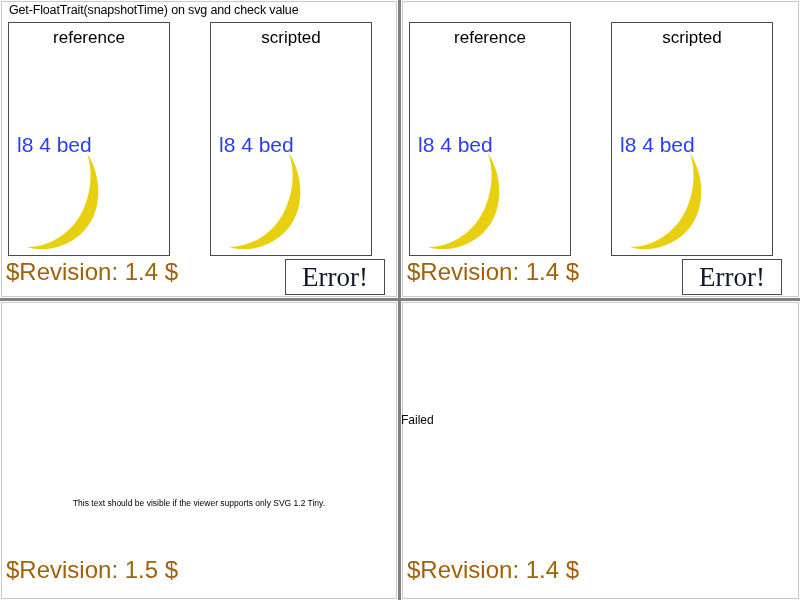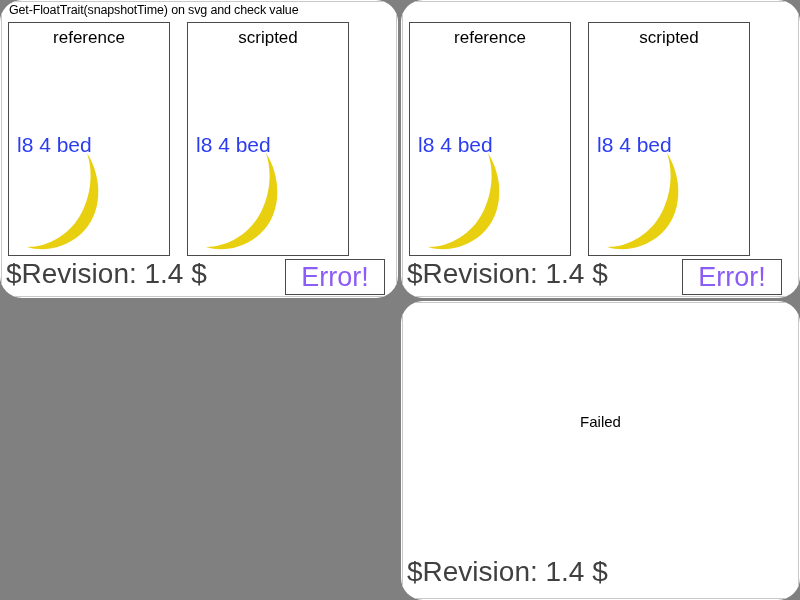--- a/index.html
+++ b/index.html
@@ -4,77 +4,77 @@
 <style>
   html,body{margin:0;padding:0;}
   body{
     width:800px;height:600px;
     background:#ffffff;
     font-family:"Liberation Sans", sans-serif;
     overflow:hidden;
   }
   #root{position:relative;width:800px;height:600px;background:#808080;}
 
-  .quadrant{position:absolute;background:#ffffff;overflow:hidden;border-radius:22px;}
+  .quadrant{position:absolute;background:#ffffff;overflow:hidden;}
   #q-tl{left:0;top:0;width:398px;height:298px;}
   #q-tr{left:401px;top:0;width:399px;height:298px;}
   #q-bl{left:0;top:301px;width:398px;height:299px;}
   #q-br{left:401px;top:301px;width:399px;height:299px;}
 
   
   .qframe{position:absolute;left:1px;top:1px;right:1px;bottom:1px;
           border:1px solid #c9c9c9;box-sizing:border-box;pointer-events:none;}
 
   .test-title{
     position:absolute;left:9px;top:3px;
     font-size:12.5px;color:#000;white-space:nowrap;letter-spacing:-0.15px;
   }
 
   .panel{
     position:absolute;top:22px;width:162px;height:234px;
     border:1px solid #4a4a4a;box-sizing:border-box;background:#fff;
   }
   .panel.left{left:8px;}
-  .panel.right{left:187px;}
+  .panel.right{left:210px;}
 
   .panel-label{
     position:absolute;left:0;right:0;top:5px;text-align:center;
     font-size:17px;color:#000;
   }
 
   .blue-text{
     position:absolute;left:8px;top:78px;
     font-size:21px;color:#2b3df0;white-space:nowrap;margin-top:32px;
   }
 
   .moon{position:absolute;left:10px;top:125px;width:110px;height:105px;}
 
   .revision{
     position:absolute;left:6px;
-    font-size:28px;color:#404040;white-space:nowrap;
+    font-size:24px;color:#a16207;white-space:nowrap;
   }
   #q-tl .revision,#q-tr .revision{top:258px;}
   #q-bl .revision,#q-br .revision{top:255px;}
 
   .error-box{
     position:absolute;top:259px;width:100px;height:36px;
     border:1px solid #4a4a4a;box-sizing:border-box;background:#fff;
     display:flex;align-items:center;justify-content:center;
   }
   #q-tl .error-box{left:285px;}
   #q-tr .error-box{left:281px;}
-  .error-text{font-size:27px;color:#8b5cf6;line-height:1;}
+  .error-text{font-size:27px;color:#0f172a;line-height:1;font-family:Liberation Serif, serif;}
 
   .tiny-note{
     position:absolute;left:0;right:0;top:197px;text-align:center;
     font-size:8.5px;color:#000;
   }
   .failed-text{
-    position:absolute;left:0;right:0;top:112px;text-align:center;
-    font-size:15px;color:#000;
+    position:absolute;left:0;right:0;top:112px;
+    font-size:12px;color:#000;
   }
 </style>
 </head>
 <body>
 
 <div id="root">
 
   <div class="quadrant" id="q-tl">
     <div class="qframe"></div>
 
@@ -123,20 +123,27 @@
       </svg>
     </div>
 
     <div class="revision">$Revision: 1.4 $</div>
 
     <div class="error-box">
       <span class="error-text">Error!</span>
     </div>
   </div>
 
+  <div class="quadrant" id="q-bl">
+    <div class="qframe"></div>
+
+    <div class="tiny-note">This text should be visible if the viewer supports only SVG 1.2 Tiny.</div>
+
+    <div class="revision">$Revision: 1.5 $</div>
+  </div>
 
   <div class="quadrant" id="q-br">
     <div class="qframe"></div>
 
     <div class="failed-text">Failed</div>
 
     <div class="revision">$Revision: 1.4 $</div>
   </div>
 
 </div>

